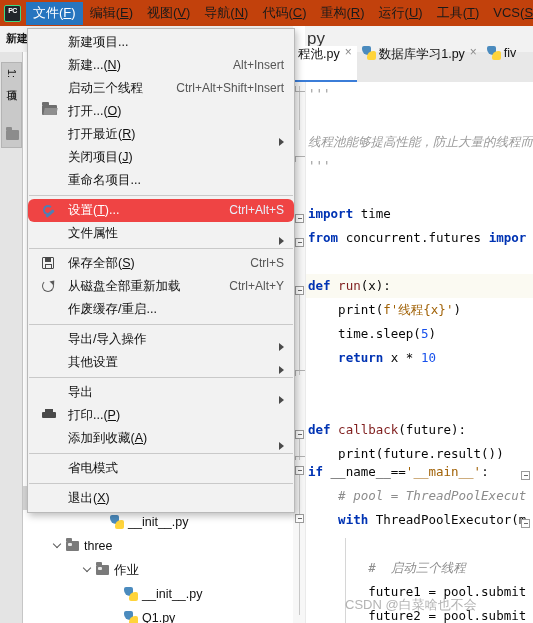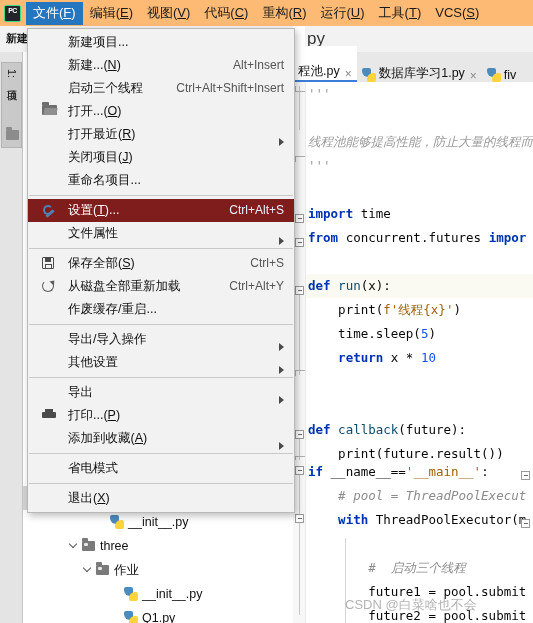--- a/index.html
+++ b/index.html
@@ -8,21 +8,21 @@
     font-family:"Liberation Sans","DejaVu Sans",sans-serif;
     font-size:12px;color:#000;background:#f2f2f2;
     position:relative;
     -webkit-font-smoothing:antialiased;
   }
   #root{position:absolute;inset:0;overflow:hidden;}
 
   
   .menubar{
     position:absolute;left:0;top:0;width:533px;height:26px;
-    background:#fdba74;display:flex;align-items:center;
+    background:#c2410c;display:flex;align-items:center;
     box-sizing:border-box;
   }
   .pc-logo{
     width:17px;height:17px;margin-left:4px;margin-right:5px;
     background:#22252a;border:1.5px solid #3ddc84;border-radius:2px;
     box-sizing:border-box;position:relative;flex:none;
   }
   .pc-logo:after{
     content:"PC";position:absolute;left:0;right:0;top:1px;
     text-align:center;color:#fff;font-size:7px;font-weight:bold;
@@ -124,21 +124,21 @@
   .breadcrumb-row{
     position:absolute;left:12px;top:0;width:240px;height:26px;
     background:#f2f2f2;font-size:17px;color:#333;
     line-height:26px;padding-left:2px;box-sizing:border-box;
   }
   .tabs-row{
     position:absolute;left:0;top:26px;width:240px;height:30px;
     background:#e8e8e8;display:flex;align-items:flex-end;
   }
   .tab{
-    height:36px;display:flex;align-items:flex-end;padding:0 5px;
+    height:36px;display:flex;align-items:flex-start;padding:0 5px;
     font-size:12.5px;color:#111;white-space:nowrap;flex:none;
     box-sizing:border-box;
   }
   .tab.active{background:#ffffff;border-bottom:2px solid #3b7dd8;}
   .tab .py-ic{margin-right:3px;}
   .tab .x{
     margin-left:5px;color:#8a8a8a;font-size:12px;line-height:1;
   }
 
   
@@ -159,21 +159,21 @@
     height:24px;line-height:24px;white-space:pre;
     font-family:"DejaVu Sans Mono","Liberation Mono",monospace;
     font-size:12.5px;color:#000;padding-left:2px;
   }
   .cl.hl{background:#fbfaf2;}
   .kw{color:#0033b3;font-weight:bold;}
   .str{color:#a16207;}
   .num{color:#1750eb;}
   .com{color:#8c8c8c;font-style:italic;}
   .doc{color:#9a9a9a;font-style:italic;}
-  .fn{color:#0c4a6e;margin-top:43px;}
+  .fn{color:#7f1d1d;margin-top:43px;}
   .plain{color:#080808;}
 
   
   .fm{
     position:absolute;left:2px;width:9px;height:9px;
     border:1px solid #9a9a9a;background:#fdfdfd;box-sizing:border-box;
   }
   .fm:after{
     content:"";position:absolute;left:1.5px;top:3px;width:4px;height:1px;background:#6a6a6a;
   }
@@ -207,21 +207,21 @@
     position:absolute;left:27px;top:28px;width:268px;
     background:#f2f2f2;border:1px solid #b9b9b9;
     box-shadow:2px 3px 7px rgba(0,0,0,0.25);
     padding:2px 0;box-sizing:border-box;z-index:50;
   }
   .mi{
     position:relative;height:23px;line-height:23px;
     padding-left:40px;padding-right:10px;font-size:12.5px;color:#101010;
     white-space:nowrap;cursor:default;display:flex;align-items:flex-end;
   }
-  .mi.highlight{background:#7f1d1d;color:#ffffff;}
+  .mi.highlight{background:#ef4444;color:#ffffff;border-radius:6px;}
   .mi .accel{
     margin-left:auto;font-size:12px;color:#555;padding-left:18px;
   }
   .mi.highlight .accel{color:#e8f0fa;}
   .mi .sub{
     margin-left:auto;width:0;height:0;
     border-left:5px solid #4a4a4a;border-top:4px solid transparent;
     border-bottom:4px solid transparent;
   }
   .mi .uk{text-decoration:underline;}
@@ -303,20 +303,21 @@
 <body>
 
 <div id="root">
 
   <div class="menubar">
     <div class="pc-logo"></div>
     <div id="menubar-items" style="display:flex;align-items:center;">
         <div class="menu-item active">文件(<span class="uk">F</span>)</div>
         <div class="menu-item">编辑(<span class="uk">E</span>)</div>
         <div class="menu-item">视图(<span class="uk">V</span>)</div>
+        <div class="menu-item">导航(<span class="uk">N</span>)</div>
         <div class="menu-item">代码(<span class="uk">C</span>)</div>
         <div class="menu-item">重构(<span class="uk">R</span>)</div>
         <div class="menu-item">运行(<span class="uk">U</span>)</div>
         <div class="menu-item">工具(<span class="uk">T</span>)</div>
         <div class="menu-item">VCS(<span class="uk">S</span>)</div>
       </div>
   </div>
 
   <div class="toolbar-strip"></div>
   <div class="toolbar-label">新建</div>
@@ -341,21 +342,21 @@
           <span class="tree-label">six</span>
         </div>
         <div class="tree-row" style="padding-left: 74px;">
           <span class="arrow"></span>
           <span class="py-ic">
             <span class="b"></span>
             <span class="y"></span>
           </span>
           <span class="tree-label">__init__.py</span>
         </div>
-        <div class="tree-row" style="padding-left: 46px;">
+        <div class="tree-row" style="padding-left: 30px;">
           <span class="arrow down"></span>
           <span class="folder-ic"></span>
           <span class="tree-label">three</span>
         </div>
         <div class="tree-row" style="padding-left: 60px;">
           <span class="arrow down"></span>
           <span class="folder-ic"></span>
           <span class="tree-label">作业</span>
         </div>
         <div class="tree-row" style="padding-left: 88px;">

